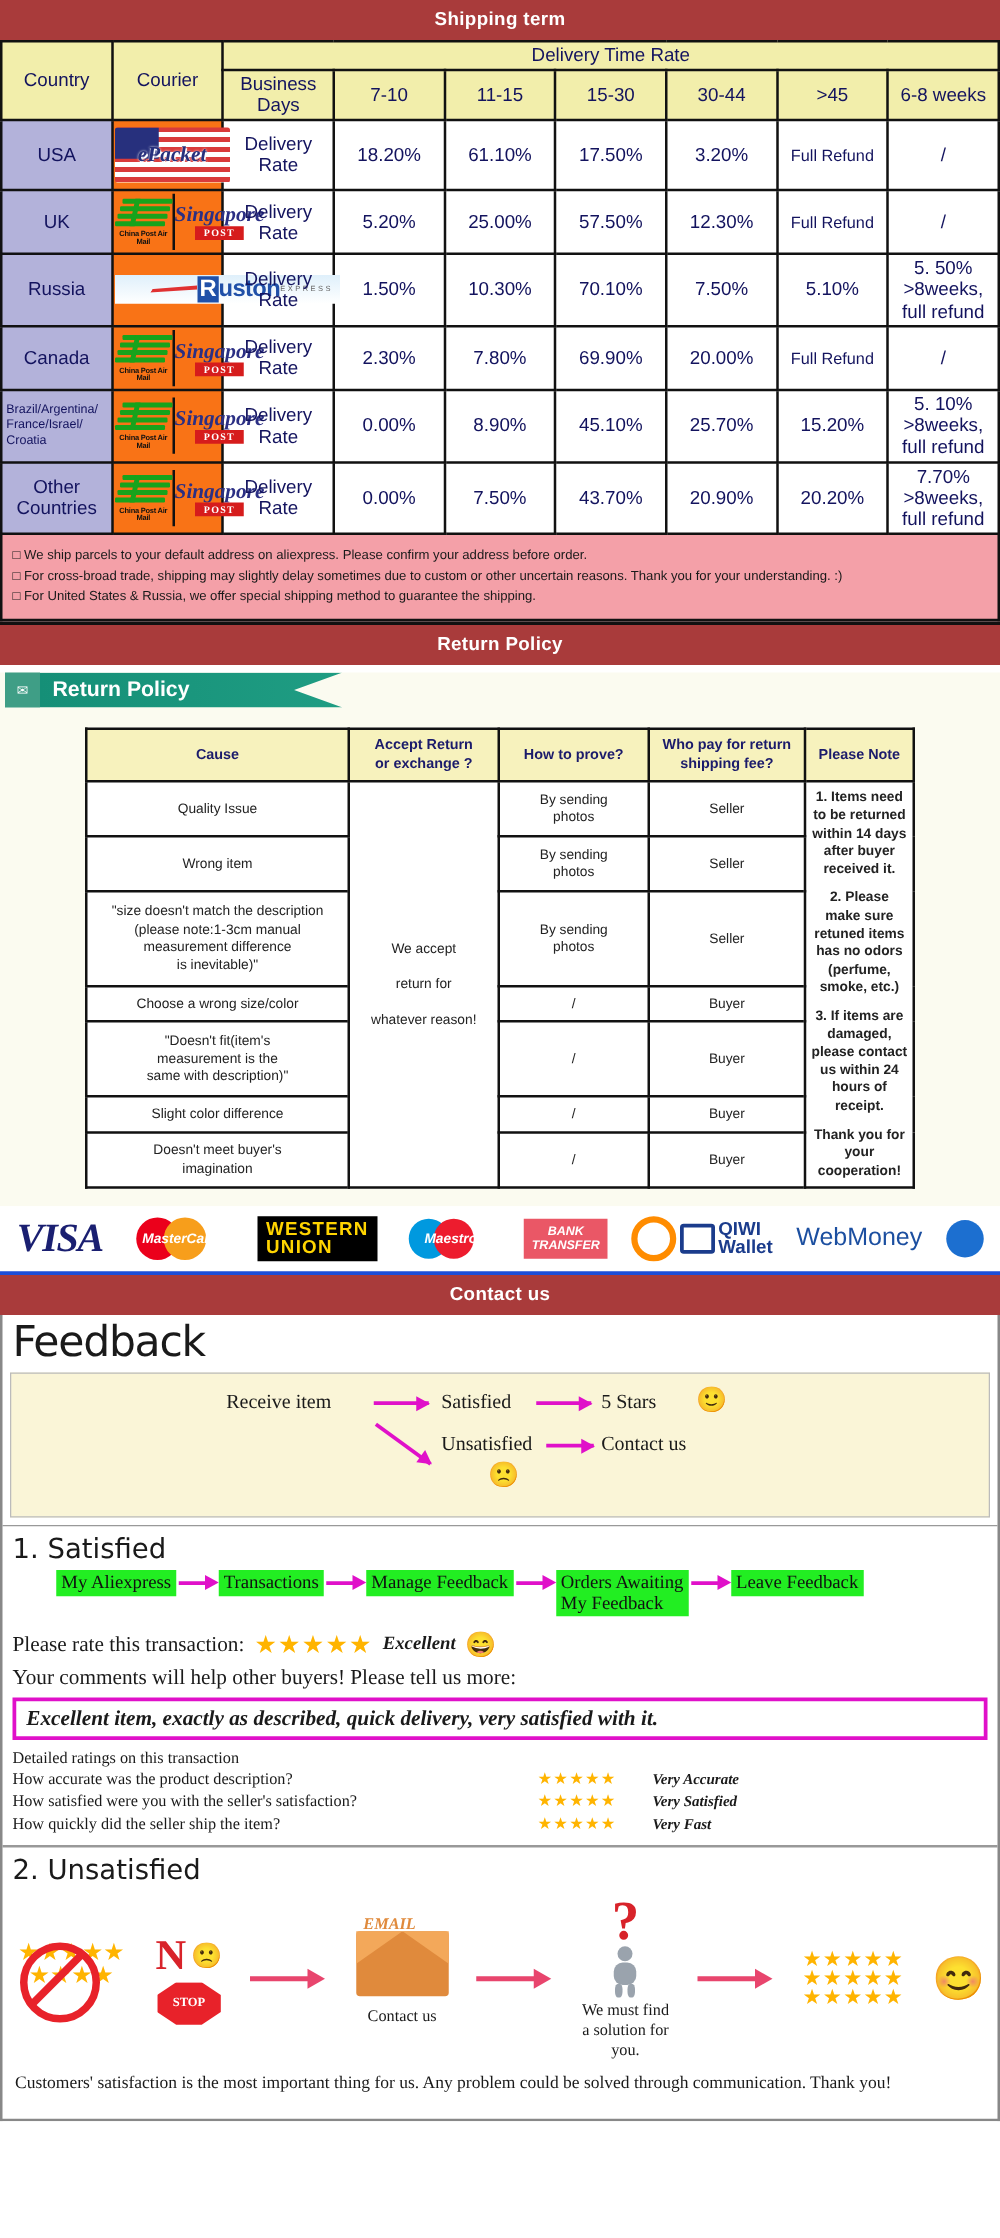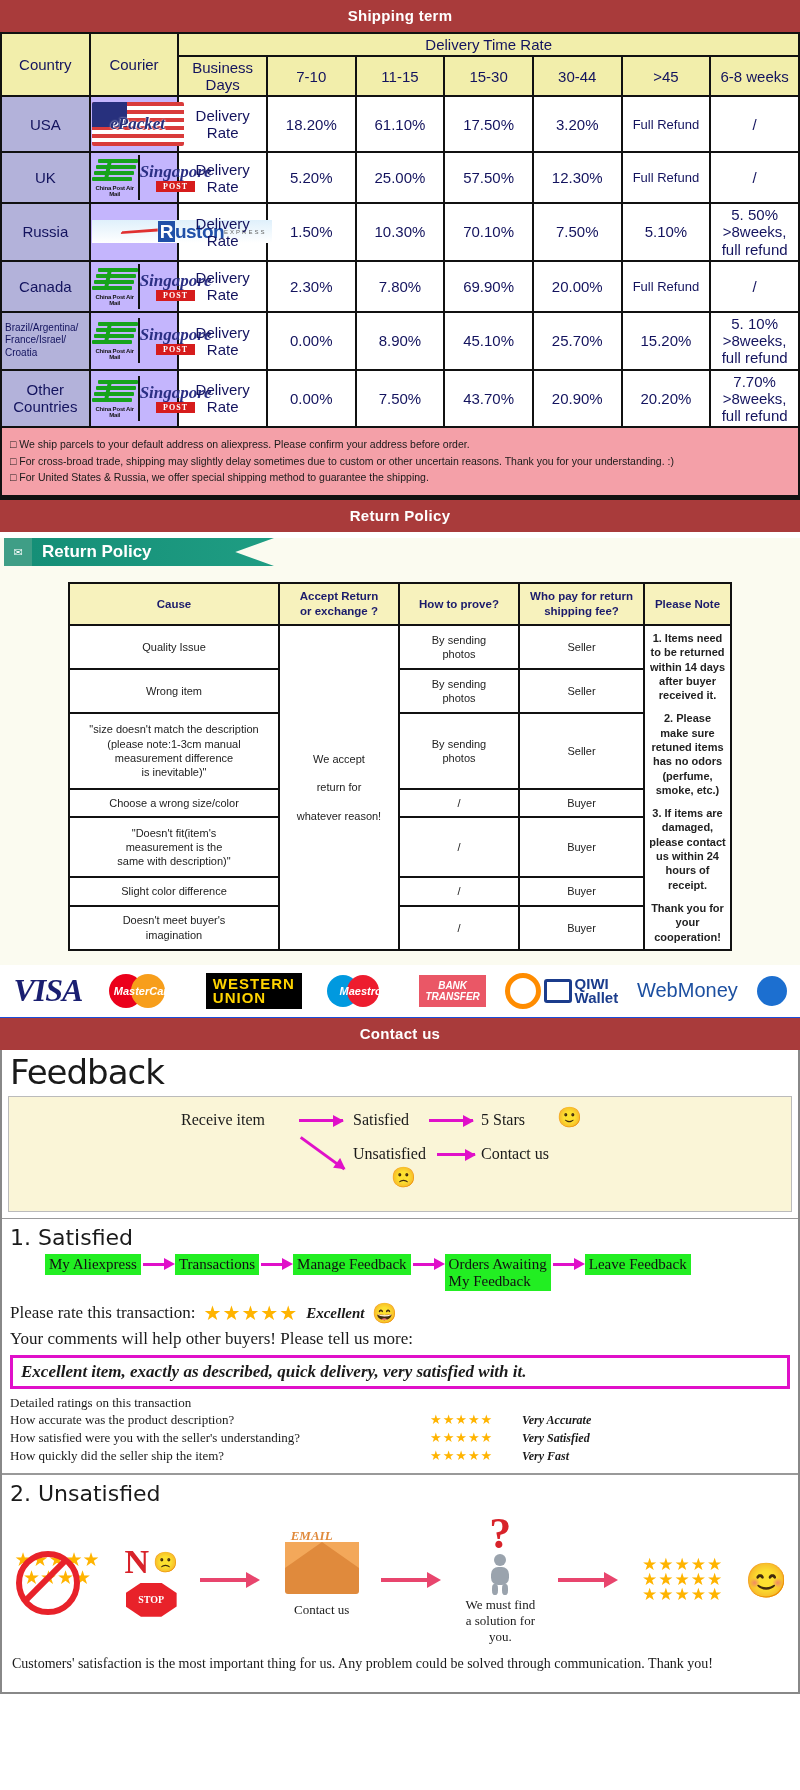--- a/index.html
+++ b/index.html
@@ -39,21 +39,21 @@
     color:#13135e;
     font-size:15px;
     padding:2px 1px;
   }
   .hd-yellow{background:#f2eeab;font-weight:normal;}
   .hd-big{font-size:21px;}
   .hd-mid{font-size:17px;}
   .hd-sm{font-size:12.5px;}
   .c-country{background:#b3b2da;font-size:17px;color:#111;width:80px;}
   .c-country.small{font-size:10px;line-height:1.25;text-align:left;padding-left:3px;}
-  .c-courier{background:#c4b5fd;width:155px;padding:0;}
+  .c-courier{background:#f97316;width:155px;padding:0;}
   .c-rate{background:#fff;color:#111;font-size:14px;width:85px;}
   .c-val{background:#fff;color:#111;font-size:17px;}
   .c-val.smallv{font-size:13px;}
   .c-last{font-size:10px;line-height:1.15;color:#111;}
   .c-slash{font-size:16px;color:#555;}
 
   
   .courier-box{display:flex;height:100%;width:100%;}
   .courier-half{flex:1;border-right:2px solid #111;display:flex;align-items:center;justify-content:center;flex-direction:column;padding:3px 0;}
   .courier-half:last-child{border-right:none;}
@@ -120,21 +120,21 @@
   }
   table.rp th{background:#f7f2bd;color:#1b1b6b;font-weight:bold;font-size:11.5px;}
   .rp-accept{font-size:12px;color:#222;}
   .rp-note{text-align:left;font-weight:bold;font-size:11.5px;line-height:1.45;padding:6px 7px;margin-top:24px;}
   .rp-note p{margin:0 0 9px 0;}
   .rp-note p:last-child{margin-bottom:0;}
 
   
   .pay-row{
     background:#fff;display:flex;align-items:center;justify-content:space-around;
-    padding:7px 4px;border-bottom:1px solid #1d4ed8;
+    padding:7px 4px;border-bottom:3px solid #1d4ed8;
   }
   .pay-logo{display:flex;align-items:center;justify-content:center;height:38px;}
   .l-visa{font-family:"Liberation Serif",serif;font-style:italic;font-weight:bold;font-size:32px;color:#1a1f71;letter-spacing:-1px;}
   .l-mc{position:relative;width:86px;height:34px;}
   .l-mc i{position:absolute;top:0;width:34px;height:34px;border-radius:50%;}
   .l-mc i:nth-child(1){left:8px;background:#eb001b;}
   .l-mc i:nth-child(2){left:30px;background:#f79e1b;}
   .l-mc span{position:absolute;z-index:3;left:0;right:0;top:11px;text-align:center;color:#fff;font-weight:bold;font-size:11px;font-style:italic;}
   .l-wu{background:#000;color:#ffd400;font-weight:bold;font-size:15px;line-height:.95;text-align:left;padding:4px 7px;letter-spacing:1px;}
   .l-maestro{position:relative;width:80px;height:32px;}
@@ -589,21 +589,21 @@
     <div class="comment-box">Excellent item, exactly as described, quick delivery, very satisfied with it.</div>
 
     <div class="detail-head">Detailed ratings on this transaction</div>
     <div id="detail-rows">
         <div class="detail-row">
           <span class="q">How accurate was the product description?</span>
           <span class="s">★★★★★</span>
           <span class="v">Very Accurate</span>
         </div>
         <div class="detail-row">
-          <span class="q">How satisfied were you with the seller's understanding?</span>
+          <span class="q">How satisfied were you with the seller's satisfaction?</span>
           <span class="s">★★★★★</span>
           <span class="v">Very Satisfied</span>
         </div>
         <div class="detail-row">
           <span class="q">How quickly did the seller ship the item?</span>
           <span class="s">★★★★★</span>
           <span class="v">Very Fast</span>
         </div>
       </div>
 

